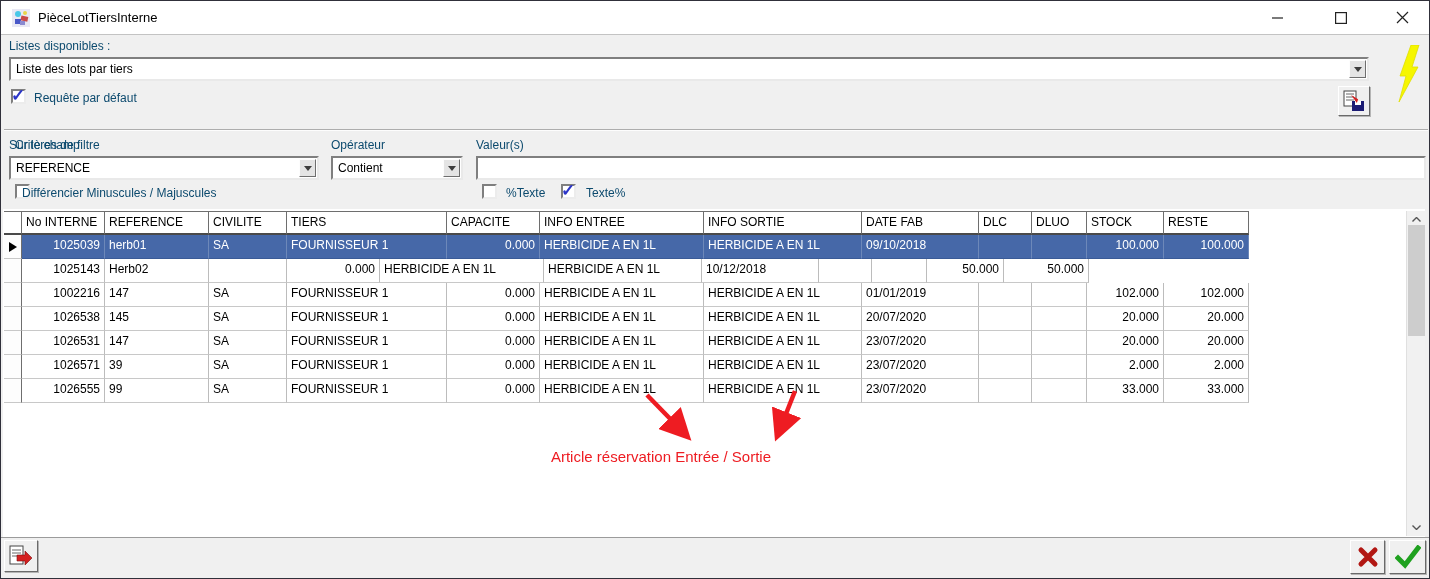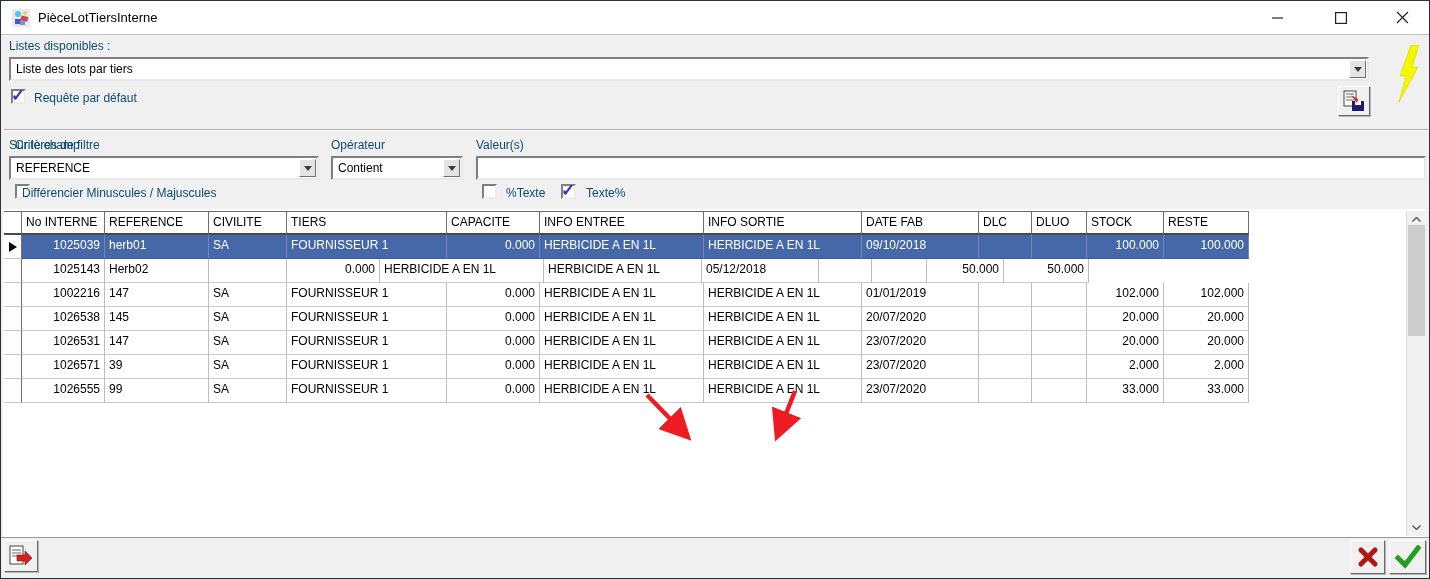--- a/index.html
+++ b/index.html
@@ -205,21 +205,21 @@
           <div class="gcell al-r" style="width: 85px;">100.000</div>
         </div>
         <div class="grid-row">
           <div class="gcell sel-col" style="width: 18px;"></div>
           <div class="gcell al-r" style="width: 83px;">1025143</div>
           <div class="gcell al-l" style="width: 104px;">Herb02</div>
           <div class="gcell al-l" style="width: 78px;"></div>
           <div class="gcell al-r" style="width: 93px;">0.000</div>
           <div class="gcell al-l" style="width: 164px;">HERBICIDE A EN 1L</div>
           <div class="gcell al-l" style="width: 158px;">HERBICIDE A EN 1L</div>
-          <div class="gcell al-l" style="width: 117px;">05/12/2018</div>
+          <div class="gcell al-l" style="width: 117px;">10/12/2018</div>
           <div class="gcell al-l" style="width: 53px;"></div>
           <div class="gcell al-l" style="width: 55px;"></div>
           <div class="gcell al-r" style="width: 77px;">50.000</div>
           <div class="gcell al-r" style="width: 85px;">50.000</div>
         </div>
         <div class="grid-row">
           <div class="gcell sel-col" style="width: 18px;"></div>
           <div class="gcell al-r" style="width: 83px;">1002216</div>
           <div class="gcell al-l" style="width: 104px;">147</div>
           <div class="gcell al-l" style="width: 78px;">SA</div>
@@ -312,20 +312,21 @@
 
   <svg class="annot-svg" width="1430" height="579">
     <defs>
       <marker id="ah" markerWidth="7" markerHeight="7" refX="4" refY="3.5" orient="auto">
         <path d="M0 0 L7 3.5 L0 7 Z" fill="#ee1c22"></path>
       </marker>
     </defs>
     <line x1="646" y1="394" x2="681" y2="430" stroke="#ee1c22" stroke-width="4.5" marker-end="url(#ah)"></line>
     <line x1="794" y1="390" x2="779" y2="428" stroke="#ee1c22" stroke-width="4.5" marker-end="url(#ah)"></line>
   </svg>
+  <div class="annot-text" id="annot-text" style="color: rgb(238, 28, 34);">Article réservation Entrée / Sortie</div>
 
   <div class="bottombar"></div>
   <div class="raised" style="left:3px; top:539px; width:34px; height:32px;">
     <svg width="24" height="22" viewBox="0 0 24 22">
       <rect x="1" y="1" width="13" height="18" fill="#fff" stroke="#444"></rect>
       <line x1="3" y1="5" x2="12" y2="5" stroke="#666"></line>
       <line x1="3" y1="8" x2="12" y2="8" stroke="#666"></line>
       <line x1="3" y1="11" x2="12" y2="11" stroke="#666"></line>
       <path d="M8 10 L16 10 L16 6 L23 13 L16 20 L16 16 L8 16 Z" fill="#d42020" stroke="#7a0f0f" stroke-width="0.6"></path>
     </svg>

